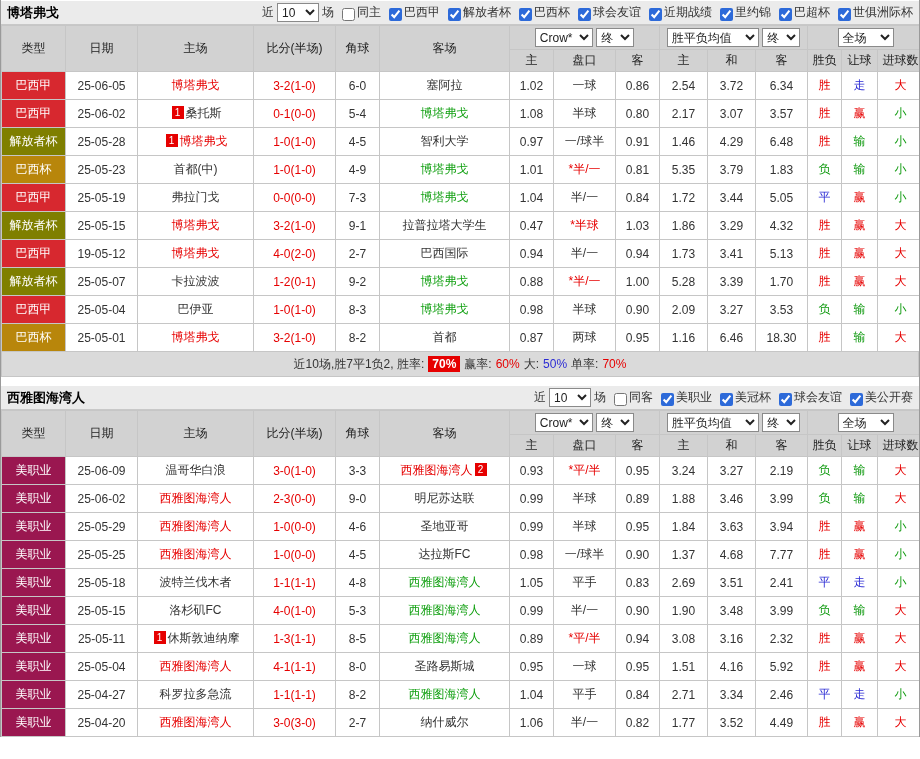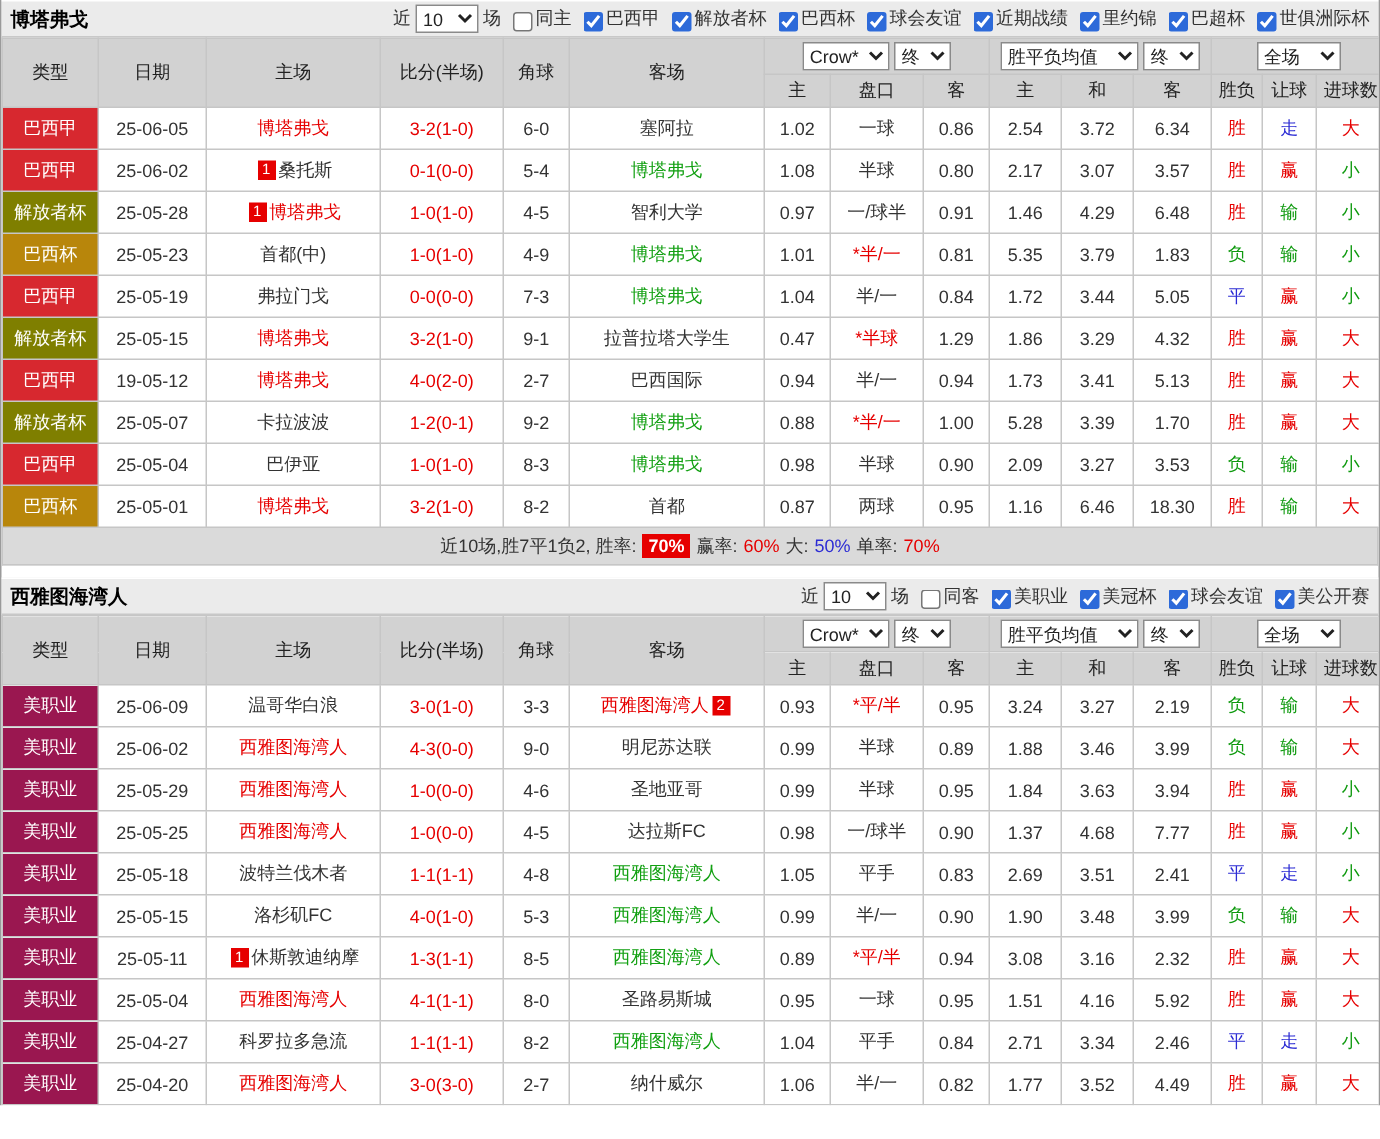--- a/index.html
+++ b/index.html
@@ -241,21 +241,21 @@
 
   <tr class="match-row">
     <td class="c-type" style="background: rgb(127, 127, 0);">解放者杯</td>
     <td class="c-date">25-05-15</td>
     <td class="c-team"><span class="tname tracked-home">博塔弗戈</span></td>
     <td class="c-score">3-2(1-0)</td>
     <td class="c-corner">9-1</td>
     <td class="c-team"><span class="tname ">拉普拉塔大学生</span></td>
     <td>0.47</td>
     <td class="t-r">*半球</td>
-    <td>1.29</td>
+    <td>1.03</td>
     <td>1.86</td>
     <td>3.29</td>
     <td>4.32</td>
     <td class="t-r">胜</td>
     <td class="t-r">赢</td>
     <td class="t-r">大</td>
   </tr>
 
   <tr class="match-row">
     <td class="c-type" style="background: rgb(215, 40, 47);">巴西甲</td>
@@ -441,21 +441,21 @@
     <td>2.19</td>
     <td class="t-g">负</td>
     <td class="t-g">输</td>
     <td class="t-r">大</td>
   </tr>
 
   <tr class="match-row">
     <td class="c-type" style="background: rgb(154, 23, 80);">美职业</td>
     <td class="c-date">25-06-02</td>
     <td class="c-team"><span class="tname tracked-home">西雅图海湾人</span></td>
-    <td class="c-score">4-3(0-0)</td>
+    <td class="c-score">2-3(0-0)</td>
     <td class="c-corner">9-0</td>
     <td class="c-team"><span class="tname ">明尼苏达联</span></td>
     <td>0.99</td>
     <td>半球</td>
     <td>0.89</td>
     <td>1.88</td>
     <td>3.46</td>
     <td>3.99</td>
     <td class="t-g">负</td>
     <td class="t-g">输</td>

